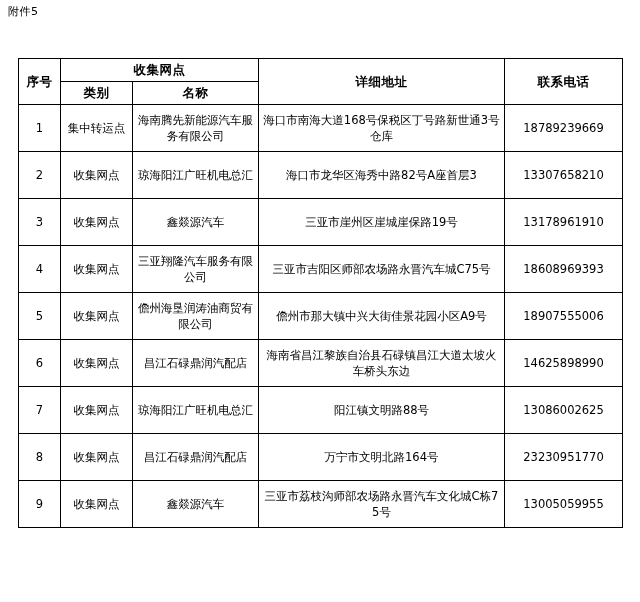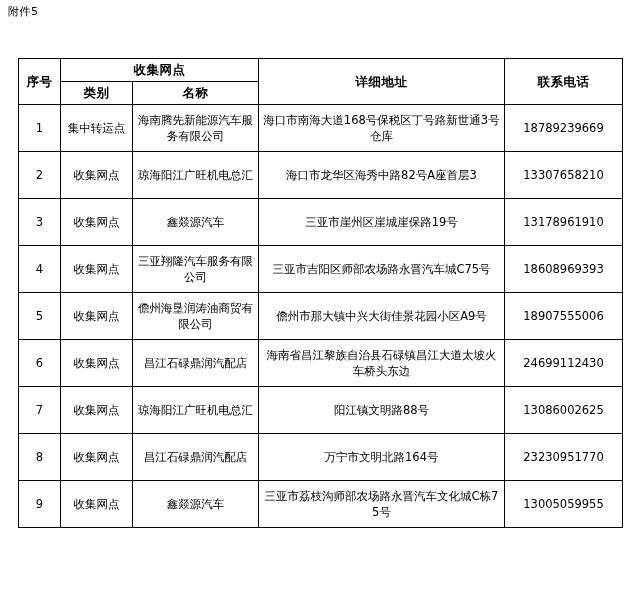--- a/index.html
+++ b/index.html
@@ -147,21 +147,21 @@
           <td class="cell-type">收集网点</td>
           <td class="cell-name">儋州海垦润涛油商贸有限公司</td>
           <td class="cell-addr">儋州市那大镇中兴大街佳景花园小区A9号</td>
           <td class="cell-phone">18907555006</td>
         </tr>
         <tr class="row-tall">
           <td class="cell-seq">6</td>
           <td class="cell-type">收集网点</td>
           <td class="cell-name">昌江石碌鼎润汽配店</td>
           <td class="cell-addr">海南省昌江黎族自治县石碌镇昌江大道太坡火车桥头东边</td>
-          <td class="cell-phone">24699112430</td>
+          <td class="cell-phone">14625898990</td>
         </tr>
         <tr class="row-tall">
           <td class="cell-seq">7</td>
           <td class="cell-type">收集网点</td>
           <td class="cell-name">琼海阳江广旺机电总汇</td>
           <td class="cell-addr">阳江镇文明路88号</td>
           <td class="cell-phone">13086002625</td>
         </tr>
         <tr class="row-tall">
           <td class="cell-seq">8</td>

